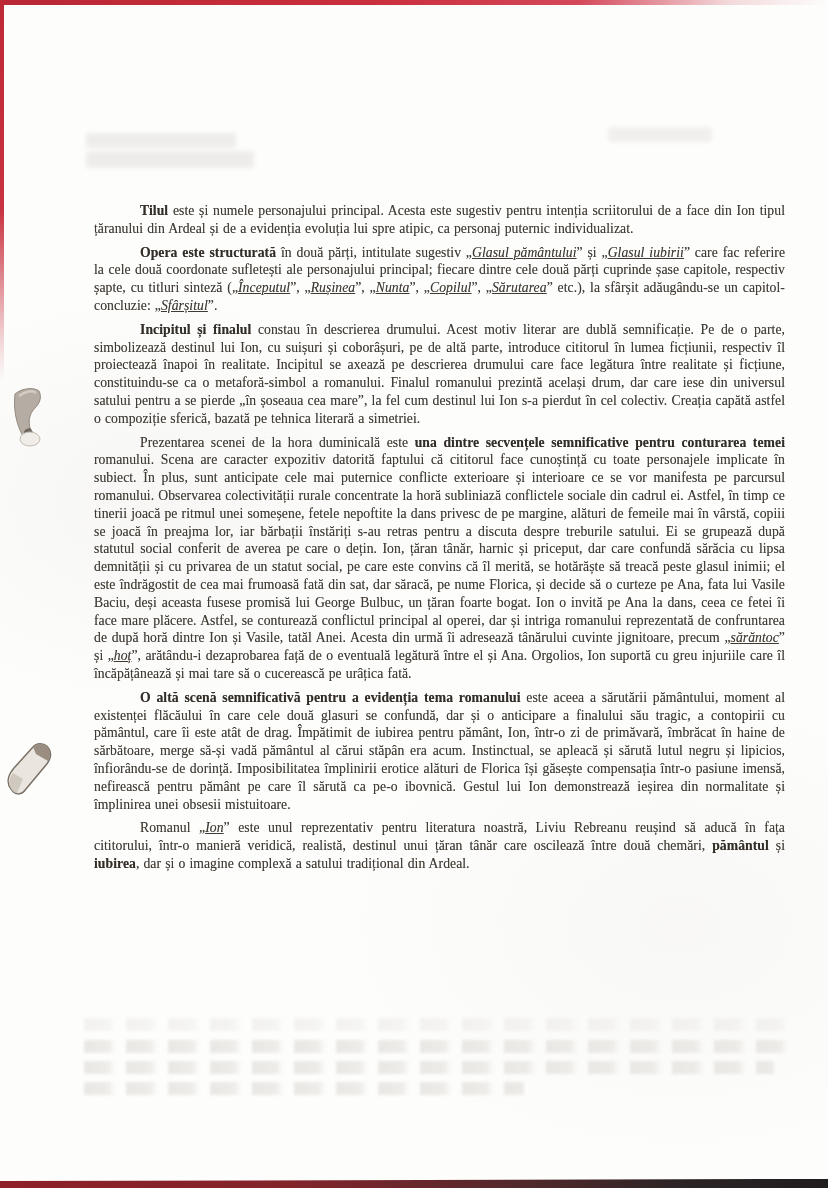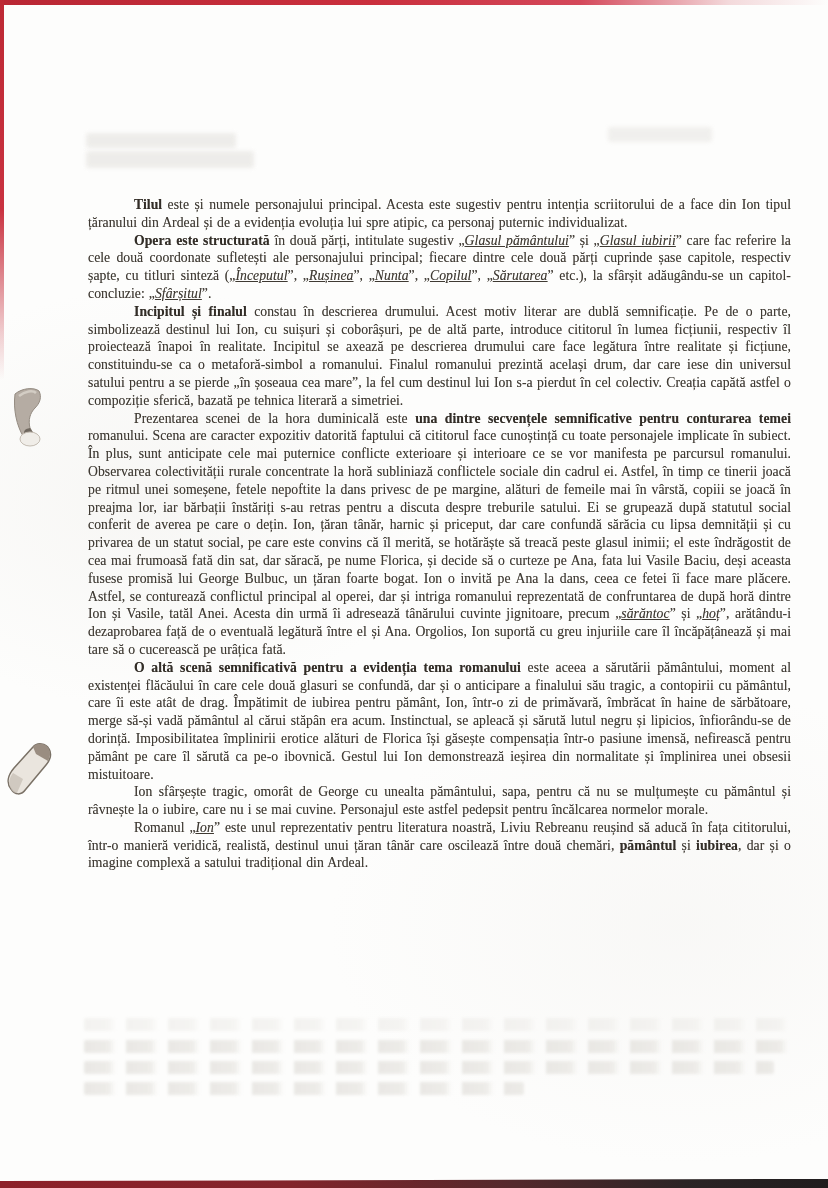--- a/index.html
+++ b/index.html
@@ -25,21 +25,21 @@
     transform:rotate(-0.15deg);
     background:linear-gradient(to right,#8e2029 0%,#83242b 35%,#53292c 62%,#2b2425 82%,#1f1c1d 100%);
   }
   
   .doc-body{
     position:absolute;left:88px;top:196px;width:703px;
     font-size:13.7px;line-height:17.8px;color:#3f3a33;
     text-align:justify;letter-spacing:.05px;word-spacing:.6px;
     text-shadow:0 0 .6px rgba(63,58,51,.45);
   }
-  .para{margin:0;text-indent:46px;}
+  .para{margin:6px;text-indent:46px;}
   .seg-n{font-style:normal;font-weight:normal;}
   .seg-b{font-weight:bold;color:#322d27;}
   .seg-i{font-style:italic;text-decoration:underline;}
   
   .ghost-block{position:absolute;background:#ebeae7;border-radius:3px;filter:blur(2.2px);opacity:.85;}
   #gh1{left:86px;top:133px;width:150px;height:15px;}
   #gh2{left:86px;top:151px;width:168px;height:17px;}
   #gh3{left:608px;top:127px;width:104px;height:15px;opacity:.7;}
   .ghost-line{
     position:absolute;left:84px;height:13px;border-radius:2px;filter:blur(1.6px);opacity:.8;
@@ -80,20 +80,19 @@
     <path d="M8,52 C5,47 6,41 10,36 L20,42 L14,56 C11,56 9,54 8,52 Z" fill="#c9c2b8" opacity="0.8"></path>
   </svg>
 </div>
 
 <div class="doc-body" id="doc-body">
     <p class="para"><span class="seg-b">Tilul</span><span class="seg-n"> este și numele personajului principal. Acesta este sugestiv pentru intenția scriitorului de a face din Ion tipul țăranului din Ardeal și de a evidenția evoluția lui spre atipic, ca personaj puternic individualizat.</span></p>
     <p class="para"><span class="seg-b">Opera este structurată</span><span class="seg-n"> în două părți, intitulate sugestiv „</span><span class="seg-i">Glasul pământului</span><span class="seg-n">” și „</span><span class="seg-i">Glasul iubirii</span><span class="seg-n">” care fac referire la cele două coordonate sufletești ale personajului principal; fiecare dintre cele două părți cuprinde șase capitole, respectiv șapte, cu titluri sinteză („</span><span class="seg-i">Începutul</span><span class="seg-n">”, „</span><span class="seg-i">Rușinea</span><span class="seg-n">”, „</span><span class="seg-i">Nunta</span><span class="seg-n">”, „</span><span class="seg-i">Copilul</span><span class="seg-n">”, „</span><span class="seg-i">Sărutarea</span><span class="seg-n">” etc.), la sfârșit adăugându-se un capitol-concluzie: „</span><span class="seg-i">Sfârșitul</span><span class="seg-n">”.</span></p>
     <p class="para"><span class="seg-b">Incipitul și finalul</span><span class="seg-n"> constau în descrierea drumului. Acest motiv literar are dublă semnificație. Pe de o parte, simbolizează destinul lui Ion, cu suișuri și coborâșuri, pe de altă parte, introduce cititorul în lumea ficțiunii, respectiv îl proiectează înapoi în realitate. Incipitul se axează pe descrierea drumului care face legătura între realitate și ficțiune, constituindu-se ca o metaforă-simbol a romanului. Finalul romanului prezintă același drum, dar care iese din universul satului pentru a se pierde „în șoseaua cea mare”, la fel cum destinul lui Ion s-a pierdut în cel colectiv. Creația capătă astfel o compoziție sferică, bazată pe tehnica literară a simetriei.</span></p>
     <p class="para"><span class="seg-n">Prezentarea scenei de la hora duminicală este </span><span class="seg-b">una dintre secvențele semnificative pentru conturarea temei</span><span class="seg-n"> romanului. Scena are caracter expozitiv datorită faptului că cititorul face cunoștință cu toate personajele implicate în subiect. În plus, sunt anticipate cele mai puternice conflicte exterioare și interioare ce se vor manifesta pe parcursul romanului. Observarea colectivității rurale concentrate la horă subliniază conflictele sociale din cadrul ei. Astfel, în timp ce tinerii joacă pe ritmul unei someșene, fetele nepoftite la dans privesc de pe margine, alături de femeile mai în vârstă, copiii se joacă în preajma lor, iar bărbații înstăriți s-au retras pentru a discuta despre treburile satului. Ei se grupează după statutul social conferit de averea pe care o dețin. Ion, țăran tânăr, harnic și priceput, dar care confundă sărăcia cu lipsa demnității și cu privarea de un statut social, pe care este convins că îl merită, se hotărăște să treacă peste glasul inimii; el este îndrăgostit de cea mai frumoasă fată din sat, dar săracă, pe nume Florica, și decide să o curteze pe Ana, fata lui Vasile Baciu, deși aceasta fusese promisă lui George Bulbuc, un țăran foarte bogat. Ion o invită pe Ana la dans, ceea ce fetei îi face mare plăcere. Astfel, se conturează conflictul principal al operei, dar și intriga romanului reprezentată de confruntarea de după horă dintre Ion și Vasile, tatăl Anei. Acesta din urmă îi adresează tânărului cuvinte jignitoare, precum „</span><span class="seg-i">sărăntoc</span><span class="seg-n">” și „</span><span class="seg-i">hoț</span><span class="seg-n">”, arătându-i dezaprobarea față de o eventuală legătură între el și Ana. Orgolios, Ion suportă cu greu injuriile care îl încăpățânează și mai tare să o cucerească pe urâțica fată.</span></p>
     <p class="para"><span class="seg-b">O altă scenă semnificativă pentru a evidenția tema romanului</span><span class="seg-n"> este aceea a sărutării pământului, moment al existenței flăcăului în care cele două glasuri se confundă, dar și o anticipare a finalului său tragic, a contopirii cu pământul, care îi este atât de drag. Împătimit de iubirea pentru pământ, Ion, într-o zi de primăvară, îmbrăcat în haine de sărbătoare, merge să-și vadă pământul al cărui stăpân era acum. Instinctual, se apleacă și sărută lutul negru și lipicios, înfiorându-se de dorință. Imposibilitatea împlinirii erotice alături de Florica își găsește compensația într-o pasiune imensă, nefirească pentru pământ pe care îl sărută ca pe-o ibovnică. Gestul lui Ion demonstrează ieșirea din normalitate și împlinirea unei obsesii mistuitoare.</span></p>
-    <p class="para"><span class="seg-n">Ion sfârșește tragic, omorât de George cu unealta pământului, sapa, pentru că nu se mulțumește cu pământul și râvnește la o iubire, care nu i se mai cuvine. Personajul este astfel pedepsit pentru încălcarea normelor morale.</span></p>
     <p class="para"><span class="seg-n">Romanul „</span><span class="seg-i">Ion</span><span class="seg-n">” este unul reprezentativ pentru literatura noastră, Liviu Rebreanu reușind să aducă în fața cititorului, într-o manieră veridică, realistă, destinul unui țăran tânăr care oscilează între două chemări, </span><span class="seg-b">pământul</span><span class="seg-n"> și </span><span class="seg-b">iubirea</span><span class="seg-n">, dar și o imagine complexă a satului tradițional din Ardeal.</span></p>
   </div>
 
 <div class="ghost-line" id="gl1"></div>
 <div class="ghost-line" id="gl2"></div>
 <div class="ghost-line" id="gl3"></div>
 <div class="ghost-line" id="gl4"></div>
 
 </body></html>

